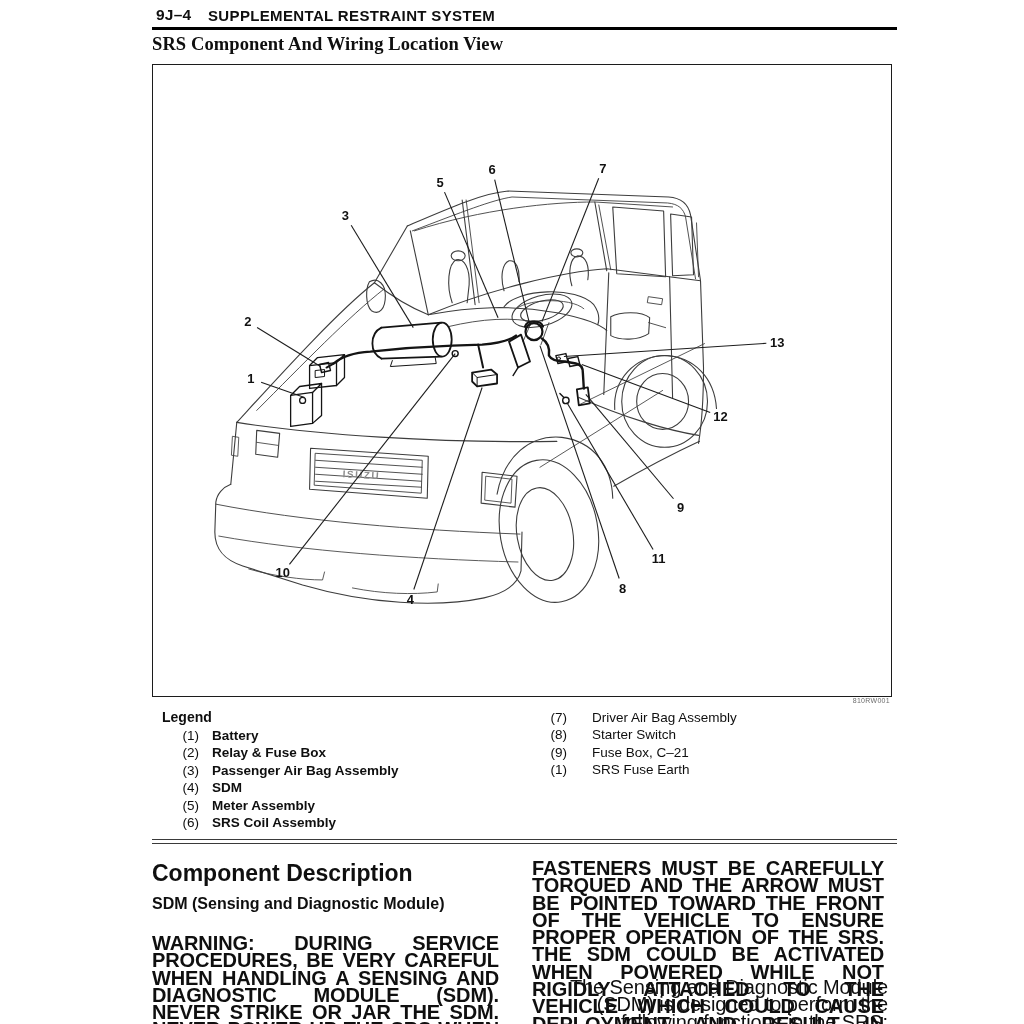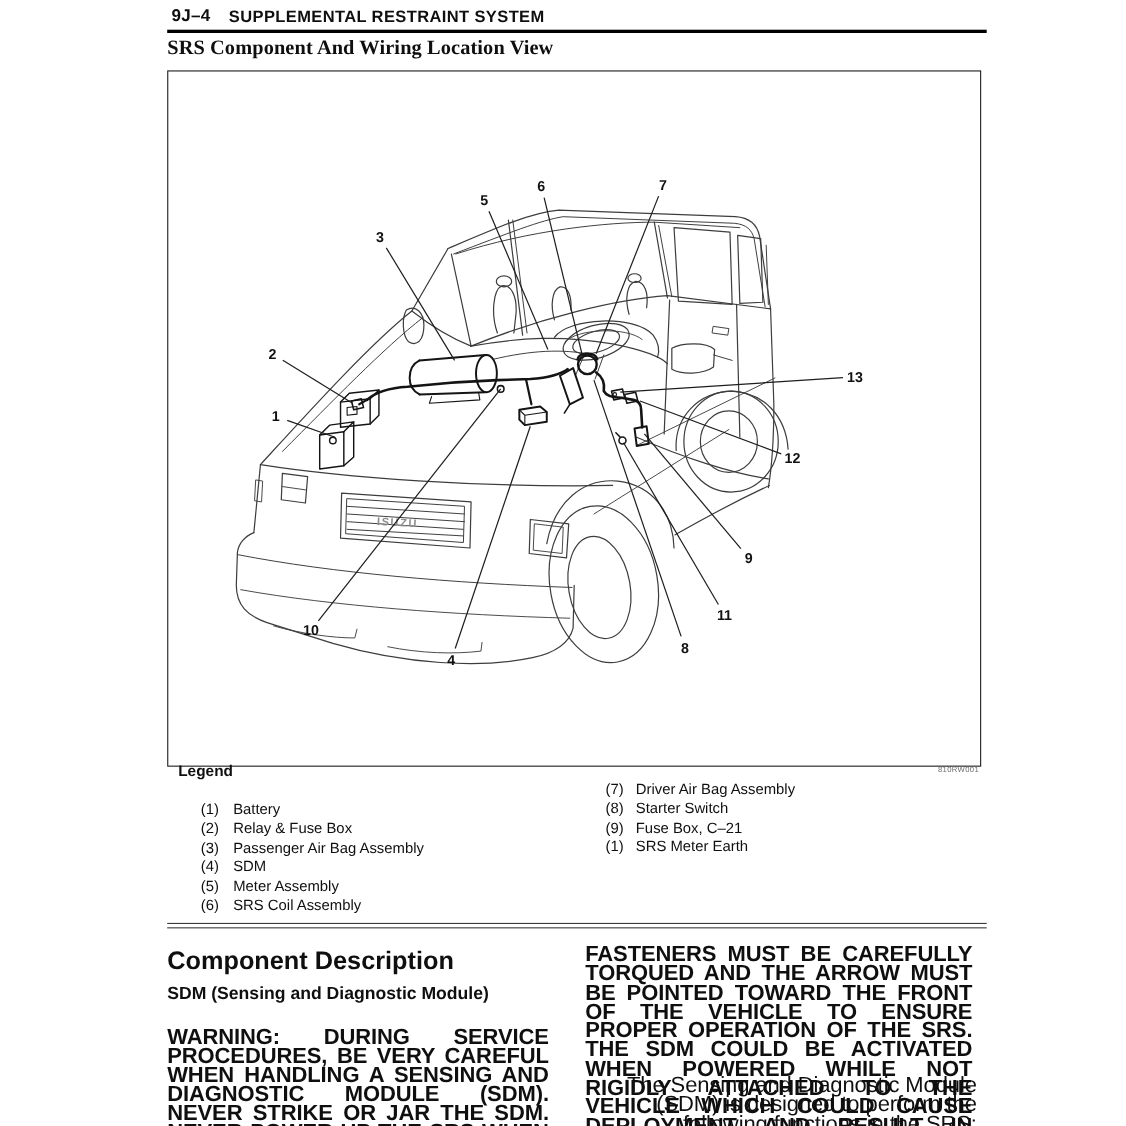--- a/index.html
+++ b/index.html
@@ -10,29 +10,29 @@
   
   #page-number{left:156px;top:6px;font-size:15.5px;font-weight:bold;letter-spacing:.2px;}
   #chapter-title{left:208px;top:7px;font-size:15px;font-weight:bold;letter-spacing:.35px;}
   #header-rule{left:152px;top:27px;width:745px;height:3px;background:#000;}
   #figure-title{left:152px;top:34px;font-size:18.5px;font-weight:bold;letter-spacing:.1px;font-family:Liberation Serif, serif;}
   
   #figure-box{left:152px;top:64px;width:738px;height:631px;border:1px solid #1c1c1c;background:#fff;}
   #figure-box svg{display:block;width:100%;height:100%;}
   #figure-code{left:710px;top:697px;width:180px;text-align:right;font-size:7px;color:#6d6d6d;letter-spacing:.3px;}
   
-  #legend-title{left:162px;top:692px;font-size:14px;font-weight:bold;}
+  #legend-title{left:162px;top:709px;font-size:14px;font-weight:bold;}
   .legend-col{font-size:13.5px;line-height:17.45px;}
   #legend-col1{left:162px;top:727px;}
   #legend-col2{left:519px;top:709px;}
   .lrow{display:flex;}
   #legend-col1 .n{width:37px;text-align:right;flex:none;}
-  #legend-col1 .t{margin-left:13px;white-space:nowrap;}
+  #legend-col1 .t{margin-left:13px;white-space:nowrap;font-weight:bold;}
   #legend-col2 .n{width:48px;text-align:right;flex:none;}
-  #legend-col2 .t{margin-left:11px;white-space:nowrap;}
+  #legend-col2 .t{margin-left:25px;white-space:nowrap;}
   
   #section-divider{left:152px;top:839px;width:745px;height:3px;
     border-top:1px solid #3a3a3a;border-bottom:1px solid #3a3a3a;background:transparent;}
   
   #cd-heading{left:152px;top:860px;font-size:23px;font-weight:bold;}
   #cd-subheading{left:152px;top:895px;font-size:16px;font-weight:bold;}
   .warnpara{font-size:20px;font-weight:bold;text-align:justify;line-height:17.3px;letter-spacing:-.1px;}
   #warning-left{left:152px;top:935px;width:347px;}
   #warning-right{left:532px;top:860px;width:352px;}
   #body-right{left:532px;top:979px;width:356px;font-size:20px;line-height:17.3px;letter-spacing:-.1px;text-align:right;}
@@ -250,21 +250,21 @@
     <div class="lrow">
       <span class="n">(8)</span>
       <span class="t">Starter Switch</span>
     </div>
     <div class="lrow">
       <span class="n">(9)</span>
       <span class="t">Fuse Box, C–21</span>
     </div>
     <div class="lrow">
       <span class="n">(1)</span>
-      <span class="t">SRS Meter Earth</span>
+      <span class="t">SRS Fuse Earth</span>
     </div>
   </div>
 
 <div class="abs" id="section-divider"></div>
 
 <div class="abs" id="cd-heading">Component Description</div>
 <div class="abs" id="cd-subheading">SDM (Sensing and Diagnostic Module)</div>
 <div class="abs warnpara" id="warning-left">WARNING: DURING SERVICE PROCEDURES, BE VERY CAREFUL WHEN HANDLING A SENSING AND DIAGNOSTIC MODULE (SDM).  NEVER STRIKE OR JAR THE SDM.  NEVER POWER UP THE SRS WHEN THE SDM IS NOT RIGIDLY ATTACHED TO THE VEHICLE.  ALL SDM AND MOUNTING BRACKET</div>
 <div class="abs warnpara" id="warning-right">FASTENERS MUST BE CAREFULLY TORQUED AND THE ARROW MUST BE POINTED TOWARD THE FRONT OF THE VEHICLE TO ENSURE PROPER OPERATION OF THE SRS.  THE SDM COULD BE ACTIVATED WHEN POWERED WHILE NOT RIGIDLY ATTACHED TO THE VEHICLE WHICH COULD CAUSE DEPLOYMENT AND RESULT IN PERSONAL INJURY.</div>
 <div class="abs" id="body-right">The Sensing and Diagnostic Module (SDM) is designed to perform the following functions in the SRS:</div>

